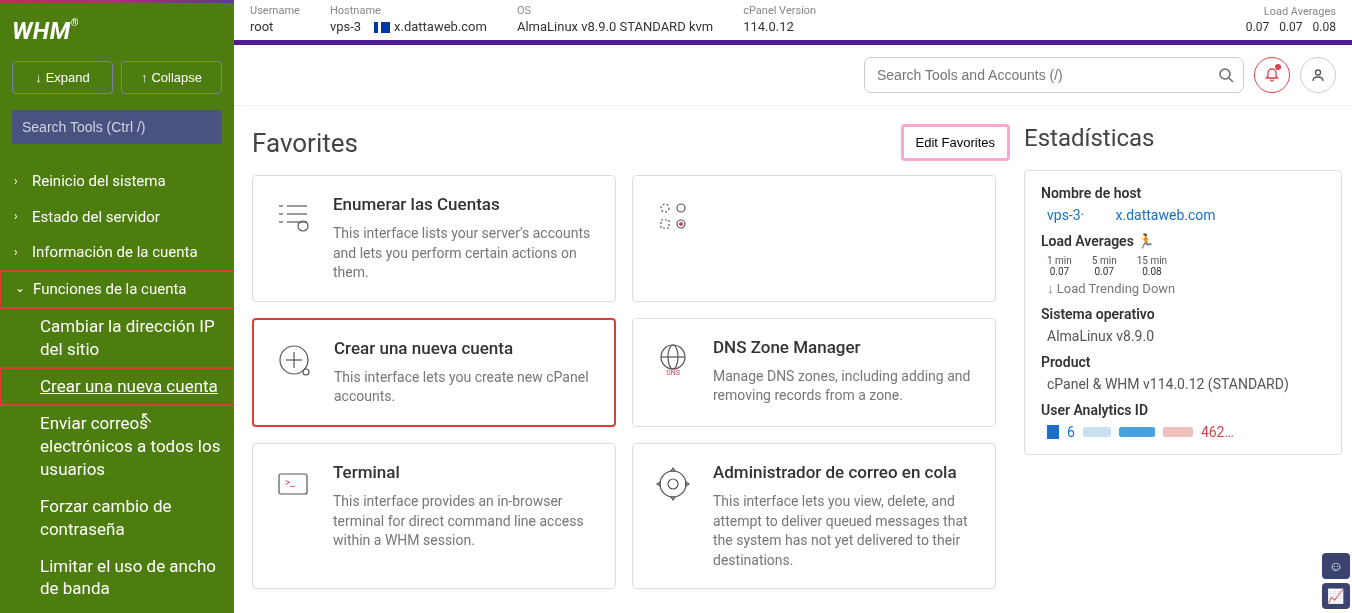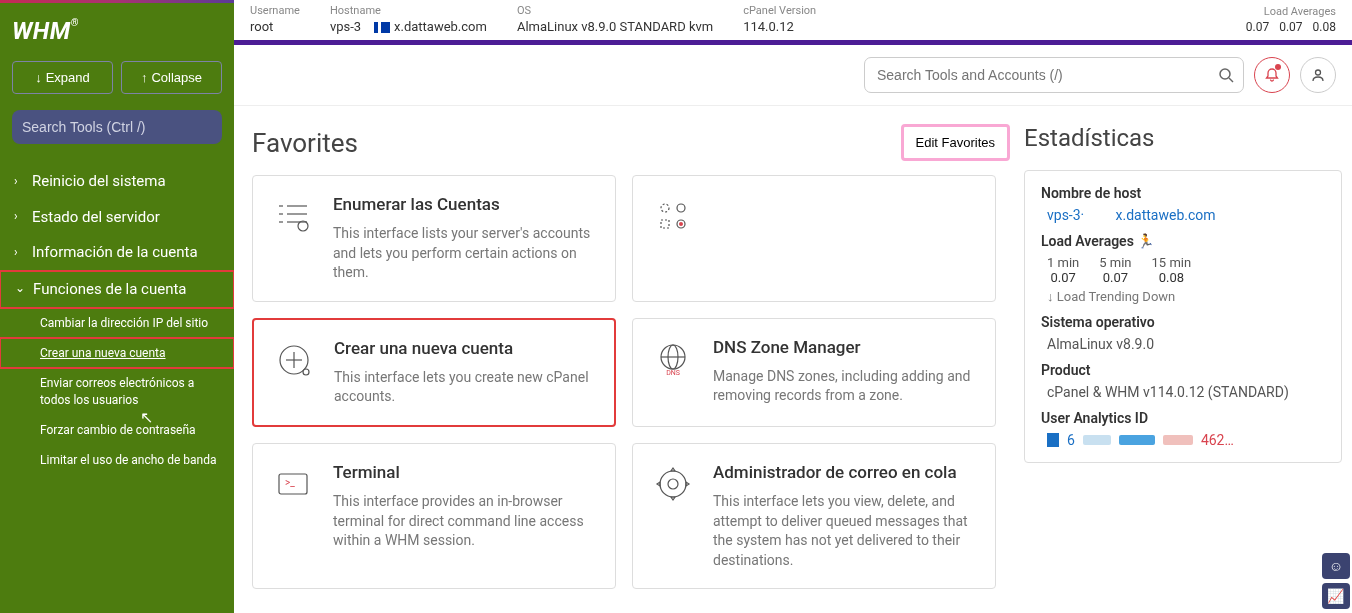--- a/index.html
+++ b/index.html
@@ -6,27 +6,27 @@
 body { font-family: -apple-system, BlinkMacSystemFont, "Segoe UI", Roboto, sans-serif; font-size: 14px; color: #333; background: #fff; overflow: hidden; }
 .app { display: flex; width: 1352px; height: 613px; }
 .sidebar { width: 234px; background: #4d7c0f; color: #fff; display: flex; flex-direction: column; flex-shrink: 0; }
 .top-strip { height: 3px; background: linear-gradient(90deg, #c52b55 0%, #a83272 50%, #5b3a99 100%); }
 .logo-area { padding: 14px 12px 8px; }
 .logo-text { font-size: 24px; font-weight: 700; font-style: italic; letter-spacing: 0.5px; color: #fff; }
 .logo-text sup { font-size: 10px; vertical-align: top; }
 .sidebar-btns { display: flex; gap: 8px; padding: 8px 12px; }
 .sb-btn { flex: 1; background: transparent; border: 1px solid #7c83a5; color: #fff; padding: 8px 6px; border-radius: 4px; font-size: 13px; cursor: pointer; display: flex; align-items: center; justify-content: center; gap: 4px; }
 .sidebar-search { margin: 8px 12px; }
-.sidebar-search input { width: 100%; background: #4a5280; border: none; color: #fff; padding: 9px 10px; border-radius: 8px; font-size: 14px; }
+.sidebar-search input { width: 100%; background: #4a5280; border: none; color: #fff; padding: 9px 10px; border-radius: 0; font-size: 14px; }
 .sidebar-search input::placeholder { color: #d0d3e2; }
 .nav { flex: 1; overflow-y: auto; padding-top: 12px; }
 .nav-item { display: flex; align-items: center; padding: 8px 10px 8px 14px; cursor: pointer; font-size: 15px; line-height: 1.3; }
 .nav-item .chev { width: 18px; flex-shrink: 0; color: #fff; font-size: 12px; }
 .nav-item .lbl { flex: 1; }
-.nav-sub { padding: 7px 10px 7px 40px; cursor: pointer; font-size: 12px; line-height: 1.35; }
+.nav-sub { padding: 7px 10px 7px 40px; cursor: pointer; font-size: 17px; line-height: 1.35; }
 .nav-selected-parent { border: 1px dashed #fff; outline: 2px solid #e23b3b; outline-offset: -1px; }
 .nav-selected-child { outline: 2px solid #e23b3b; outline-offset: -1px; text-decoration: underline; }
 .cursor-pointer { position: absolute; left: 140px; top: 408px; font-size: 16px; color: #fff; pointer-events: none; z-index: 50; }
 
 .main { flex: 1; display: flex; flex-direction: column; overflow: hidden; }
 .header-info { display: flex; padding: 4px 16px 6px; border-bottom: 5px solid #4c1d95; gap: 30px; font-size: 12px; align-items: flex-end; }
 .hi-block { display: flex; flex-direction: column; gap: 2px; }
 .hi-label { color: #888; font-size: 11px; }
 .hi-val { color: #333; font-size: 13px; }
 .hi-flag { display: inline-block; width: 16px; height: 11px; background: #0039a6; vertical-align: middle; margin-right: 4px; position: relative; }
@@ -60,21 +60,21 @@
 .card-body h3 { font-size: 17px; font-weight: 500; color: #333; margin-bottom: 10px; }
 .card-body p { font-size: 14px; color: #777; line-height: 1.4; }
 
 .stats h2 { font-size: 24px; font-weight: 400; color: #444; margin-bottom: 18px; }
 .stat-box { border: 1px solid #ddd; border-radius: 4px; padding: 14px 16px; font-size: 14px; }
 .stat-label { font-weight: 600; color: #333; margin-top: 4px; margin-bottom: 6px; }
 .stat-label:first-child { margin-top: 0; }
 .stat-val { color: #1a6fc4; margin-bottom: 10px; margin-left: 6px; }
 .stat-plain { color: #555; margin-bottom: 10px; margin-left: 6px; }
 .la-row { display: flex; gap: 20px; margin-bottom: 4px; margin-left: 6px; }
-.la-col { text-align: center; font-size: 13px; color: #555; }
+.la-col { text-align: center; font-size: 10px; color: #555; }
 .la-col .n { color: #333; }
 .trend { color: #777; font-size: 13px; margin-left: 6px; margin-bottom: 10px; }
 .analytics-row { display: flex; align-items: center; gap: 8px; margin-left: 6px; }
 .an-bar { height: 10px; border-radius: 2px; }
 .an-b1 { width: 28px; background: #c8e0f0; }
 .an-b2 { width: 36px; background: #4aa3e0; }
 .an-b3 { width: 30px; background: #f0c0bc; }
 .an-cp { width: 12px; height: 14px; background: #1a6fc4; }
 .an-n1 { color: #1a6fc4; }
 .an-n2 { color: #d9444f; }

